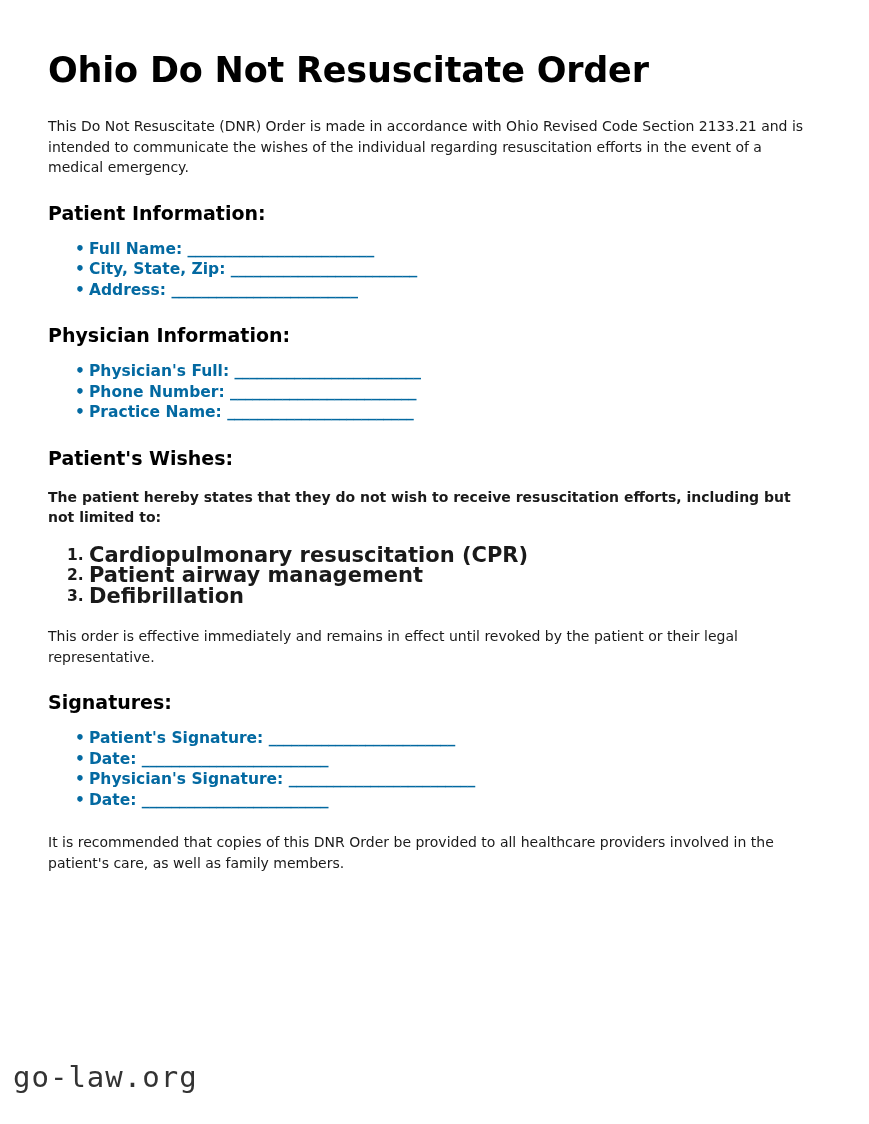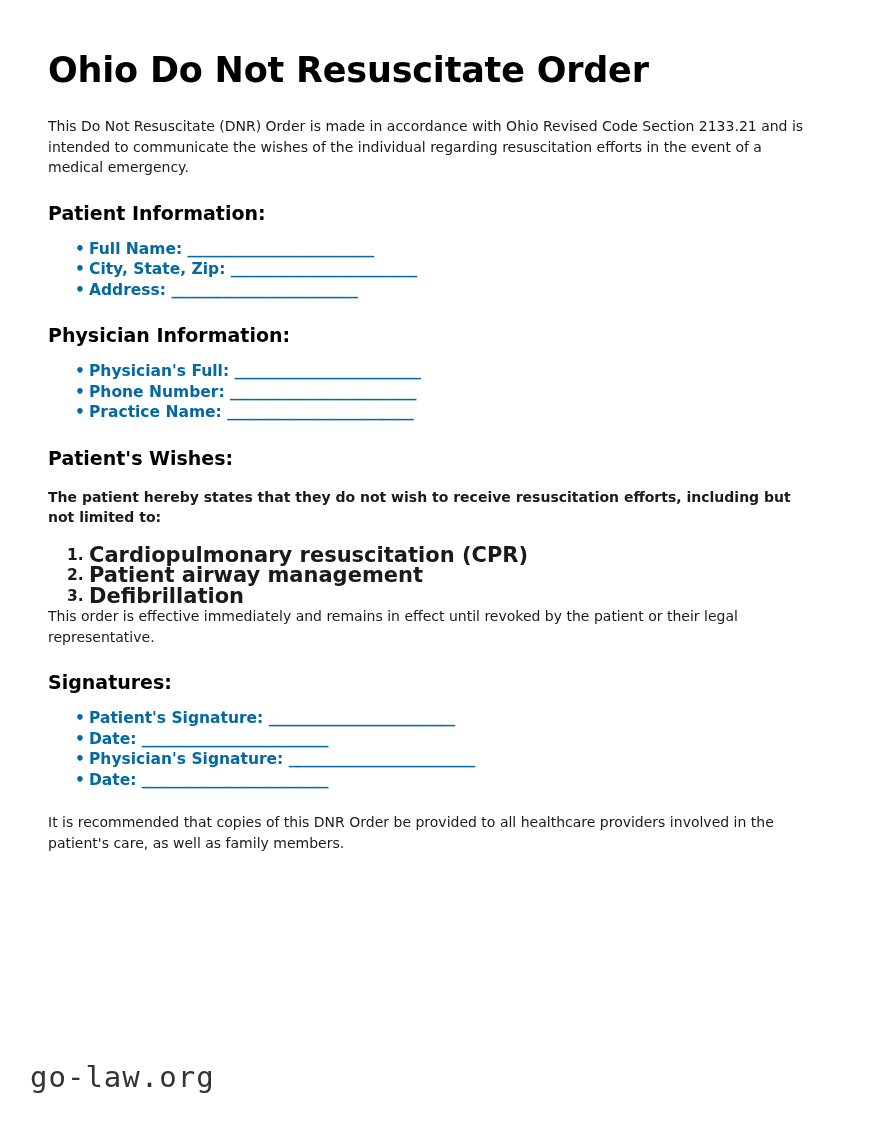--- a/index.html
+++ b/index.html
@@ -88,25 +88,25 @@
   }
   ol.wish-list li::before {
     content: counter(wish) ".";
     position: absolute;
     left: 19px;
     top: 0;
     font-size: 15.5px;
     line-height: 20.5px;
   }
   .wishes-intro { margin-top: 19px; font-weight: bold; }
-  .after-list { }
+  .after-list { margin-top: 20px; }
   .closing-para { margin-top: 22px; }
   .watermark {
     position: absolute;
-    left: 30px;
+    left: 13px;
     top: 1060px;
     font-family: "DejaVu Sans Mono", monospace;
     font-size: 29px;
     letter-spacing: 1px;
     color: #333333;
     white-space: nowrap;
   }
 </style>
 </head>
 <body>

